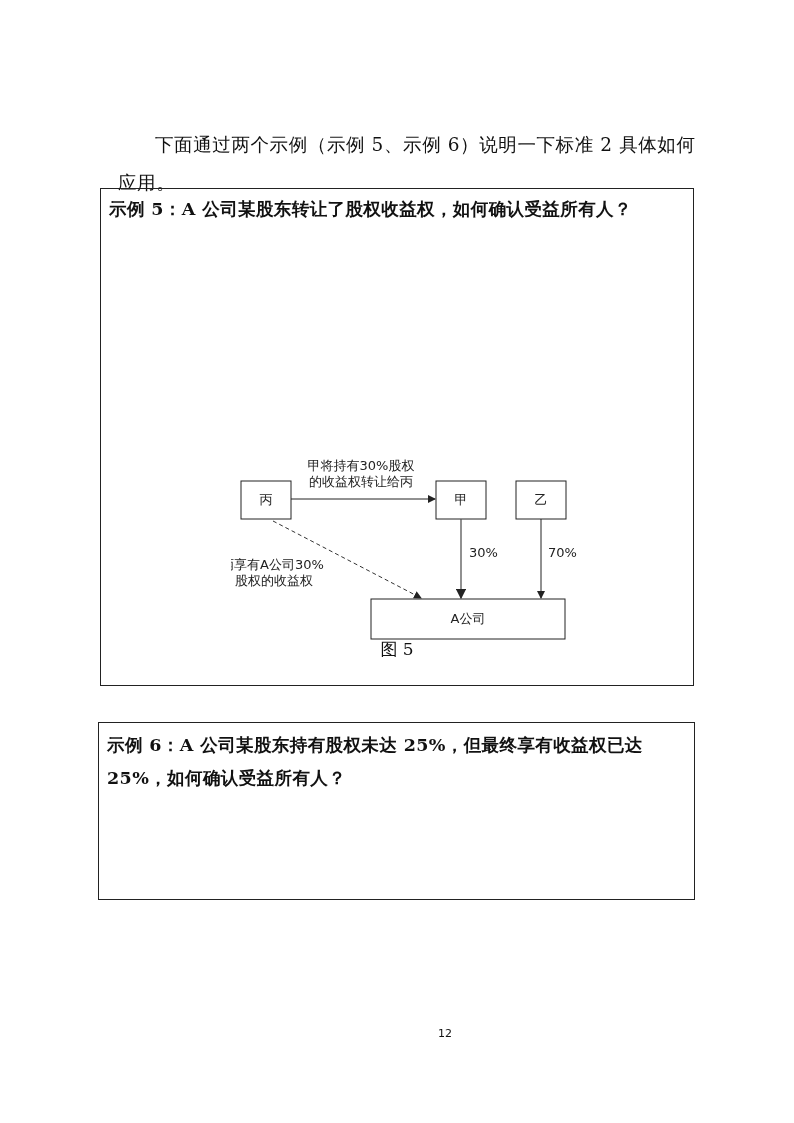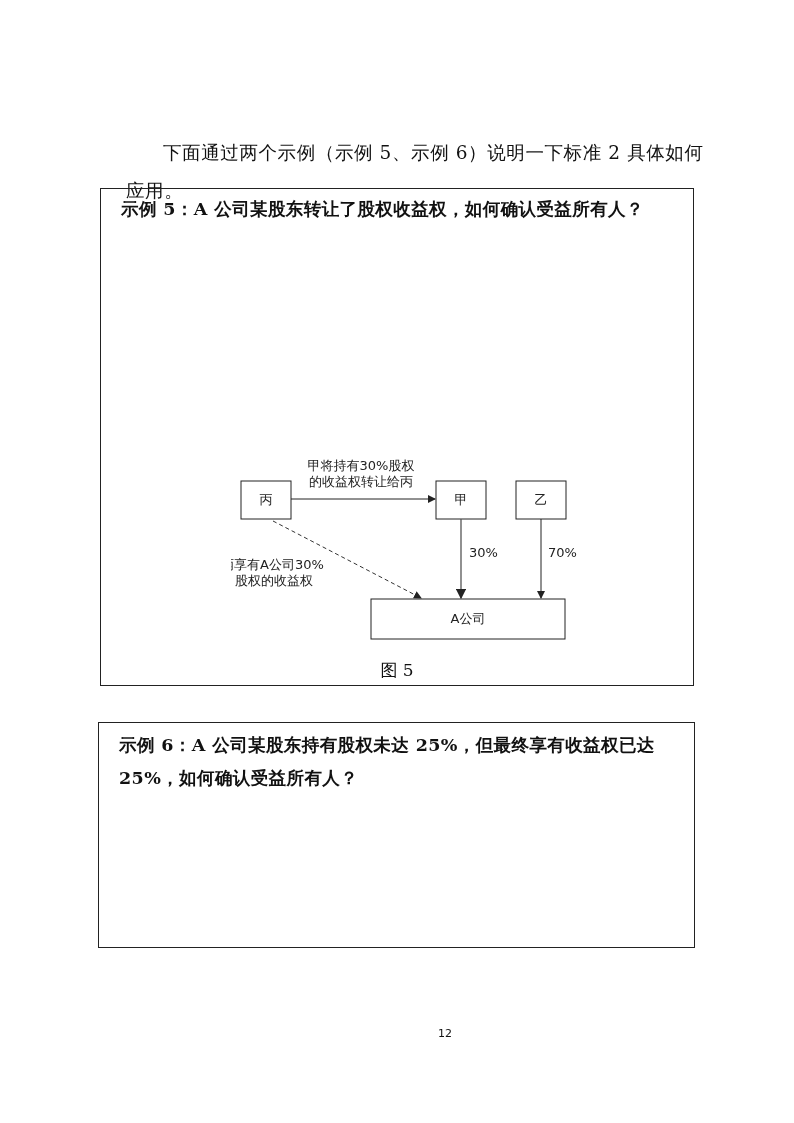--- a/index.html
+++ b/index.html
@@ -2,37 +2,37 @@
 <html><head>
 <meta charset="utf-8">
 <style>
   html, body { margin: 0; padding: 0; background: #ffffff; }
   body { width: 794px; height: 1123px; position: relative; overflow: hidden;
          font-family: "DejaVu Serif", "Liberation Serif", serif; color: #111; }
   .intro { position: absolute; left: 110px; top: 118px; width: 580px;
            font-size: 18.5px; line-height: 38px; text-indent: 37px; letter-spacing: 0.6px; }
   .box { position: absolute; border: 1.3px solid #222; box-sizing: border-box; }
   #box5 { left: 100px; top: 188px; width: 594px; height: 498px; }
-  #box6 { left: 98px; top: 722px; width: 597px; height: 226px; }
-  .title { font-weight: bold; font-size: 17.5px; line-height: 33px; padding: 0 8px; letter-spacing: 0.4px; margin-left: 12px; }
+  #box6 { left: 98px; top: 722px; width: 597px; height: 178px; }
+  .title { font-weight: bold; font-size: 17.5px; line-height: 33px; padding: 0 8px; letter-spacing: 0.4px; }
   .para { font-size: 17.5px; line-height: 33px; padding: 0 8px; text-indent: 36px; letter-spacing: 0.3px; text-align: justify; }
   .para b { font-weight: bold; }
   #box5 .title { margin-top: 4px; }
   #box6 .title { margin-top: 6px; }
   .diagram { position: absolute; left: 130px; top: 262px; width: 370px; height: 200px; }
   .diagram svg { width: 370px; height: 200px; }
   .node-text { font-family: "DejaVu Sans", "Liberation Sans", sans-serif; font-size: 13px; fill: #222; }
-  .fig-caption { position: absolute; left: 0; right: 0; top: 470px; text-align: center; font-size: 17px; }
+  .fig-caption { position: absolute; left: 0; right: 0; top: 449px; text-align: center; font-size: 17px; }
   .page-num { position: absolute; left: 0; width: 794px; top: 1027px; text-align: center;
               font-family: "DejaVu Sans", "Liberation Sans", sans-serif; font-size: 11px; margin-left: 48px; }
 </style>
 </head>
 <body>
 
-<p class="intro" style="margin:16px;">下面通过两个示例（示例 5、示例 6）说明一下标准 2 具体如何应用。</p>
+<p class="intro" style="margin:8px;">下面通过两个示例（示例 5、示例 6）说明一下标准 2 具体如何应用。</p>
 
 <div class="box" id="box5">
   <div class="title">示例 5：A 公司某股东转让了股权收益权，如何确认受益所有人？</div>
 
   <div class="diagram">
     <svg viewBox="0 0 370 200">
       <defs>
         <marker id="arr" markerWidth="8" markerHeight="8" refX="7" refY="4" orient="auto">
           <path d="M0,0 L8,4 L0,8 z" fill="#222"></path>
         </marker>

